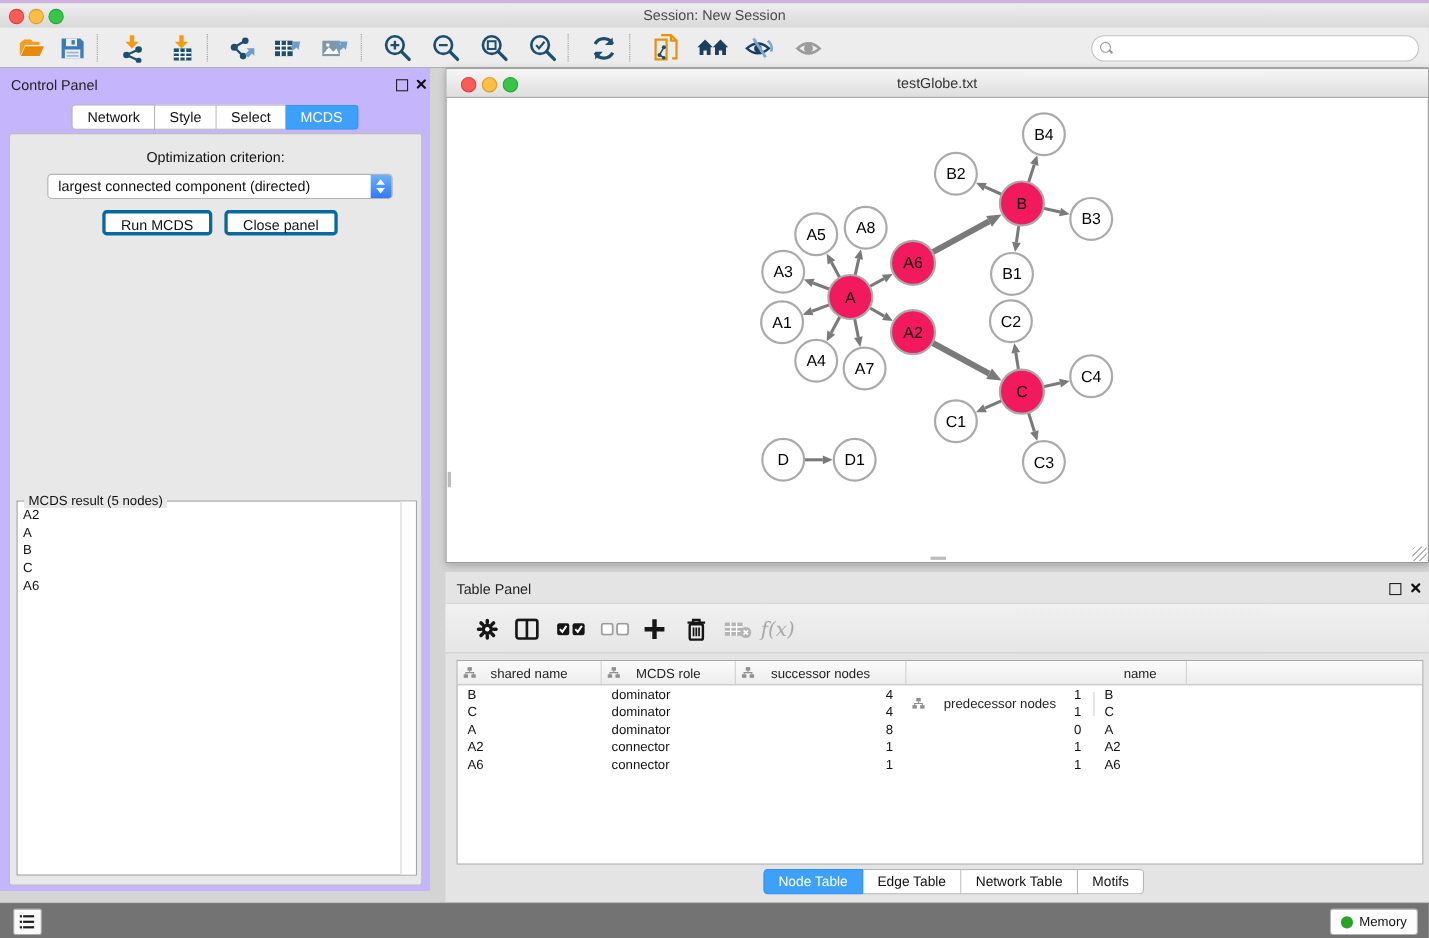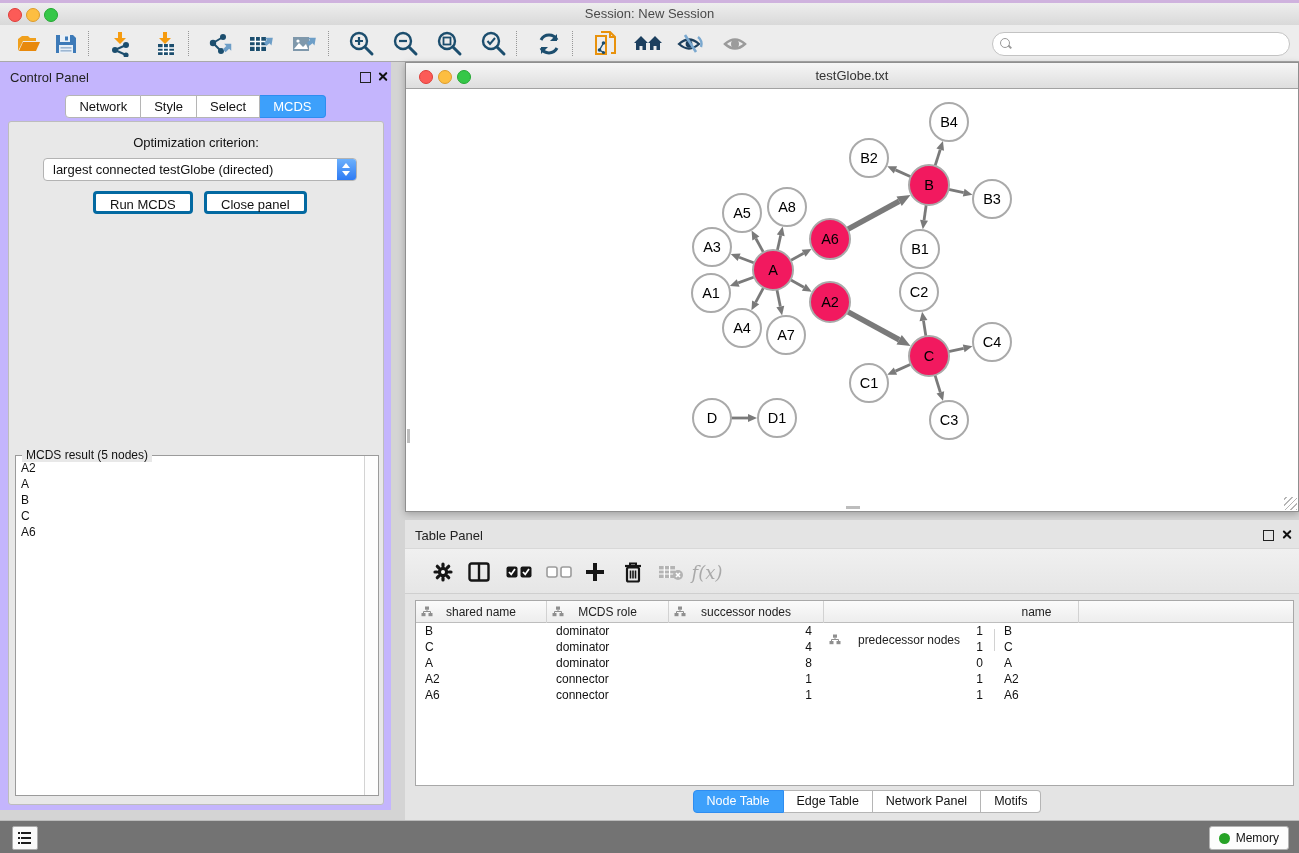--- a/index.html
+++ b/index.html
@@ -234,21 +234,21 @@
     <div class="close-ic" style="left:377px;top:9px"></div>
     <div id="cp-tabs" class="seg-row">
         <div class="seg seg-first">Network</div>
         <div class="seg">Style</div>
         <div class="seg">Select</div>
         <div class="seg seg-active seg-last">MCDS</div>
       </div>
     <div id="cp-content">
       <div id="opt-label">Optimization criterion:</div>
       <div id="criterion">
-        <span class="val">largest connected testGlobe (directed)</span>
+        <span class="val">largest connected component (directed)</span>
         <span class="stepper">
             <span class="up"></span>
             <span class="dn"></span>
           </span>
       </div>
       <div id="run-btn" class="mac-btn">Run MCDS</div>
       <div id="closep-btn" class="mac-btn">Close panel</div>
       <div id="result-box">
         <div id="result-legend">MCDS result (5 nodes)</div>
         <div id="mcds-list">
@@ -577,21 +577,21 @@
             <div class="td num" style="width: 155px;">1</div>
             <div class="td num" style="width: 171px;">1</div>
             <div class="td" style="width: 84px;">A6</div>
           </div>
         </div>
     </div>
 
     <div id="tp-tabs" class="seg-row">
         <div class="seg seg-active seg-first">Node Table</div>
         <div class="seg">Edge Table</div>
-        <div class="seg">Network Panel</div>
+        <div class="seg">Network Table</div>
         <div class="seg seg-last">Motifs</div>
       </div>
   </div>
 
   <div id="status-bar">
     <div id="list-btn">
       <span>
         <span class="ln" style="top:5px"></span><span class="ln" style="top:10px"></span><span class="ln" style="top:15px"></span>
         <span class="dt" style="top:5px"></span><span class="dt" style="top:10px"></span><span class="dt" style="top:15px"></span>
       </span>

